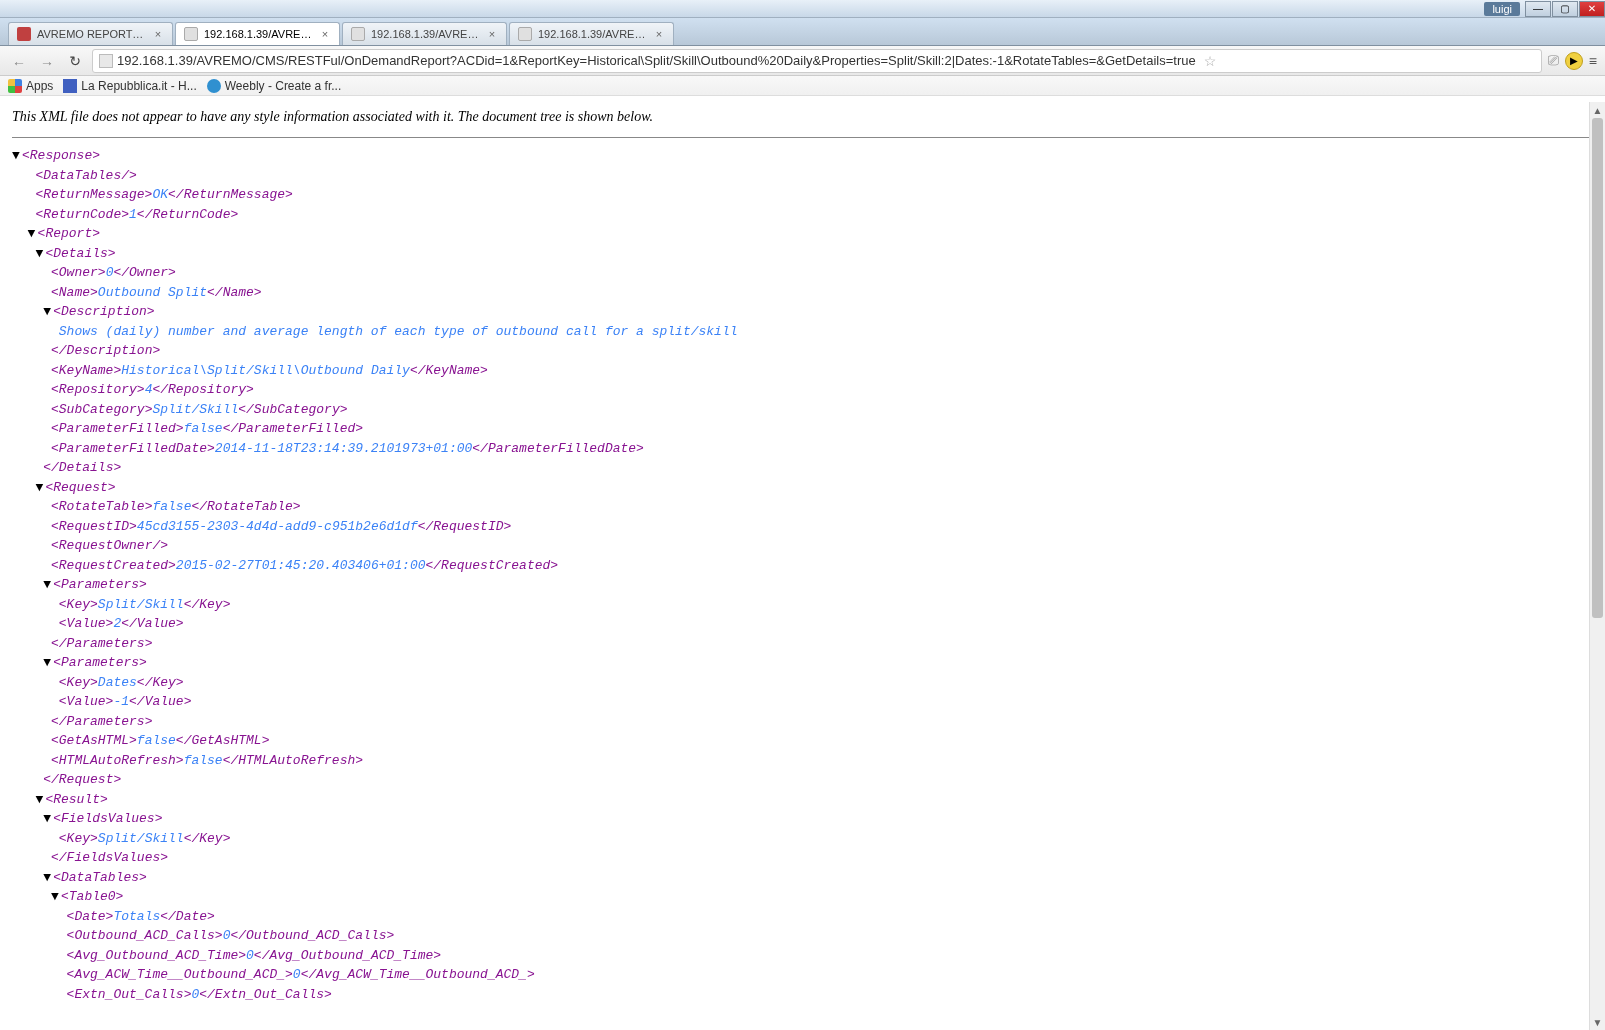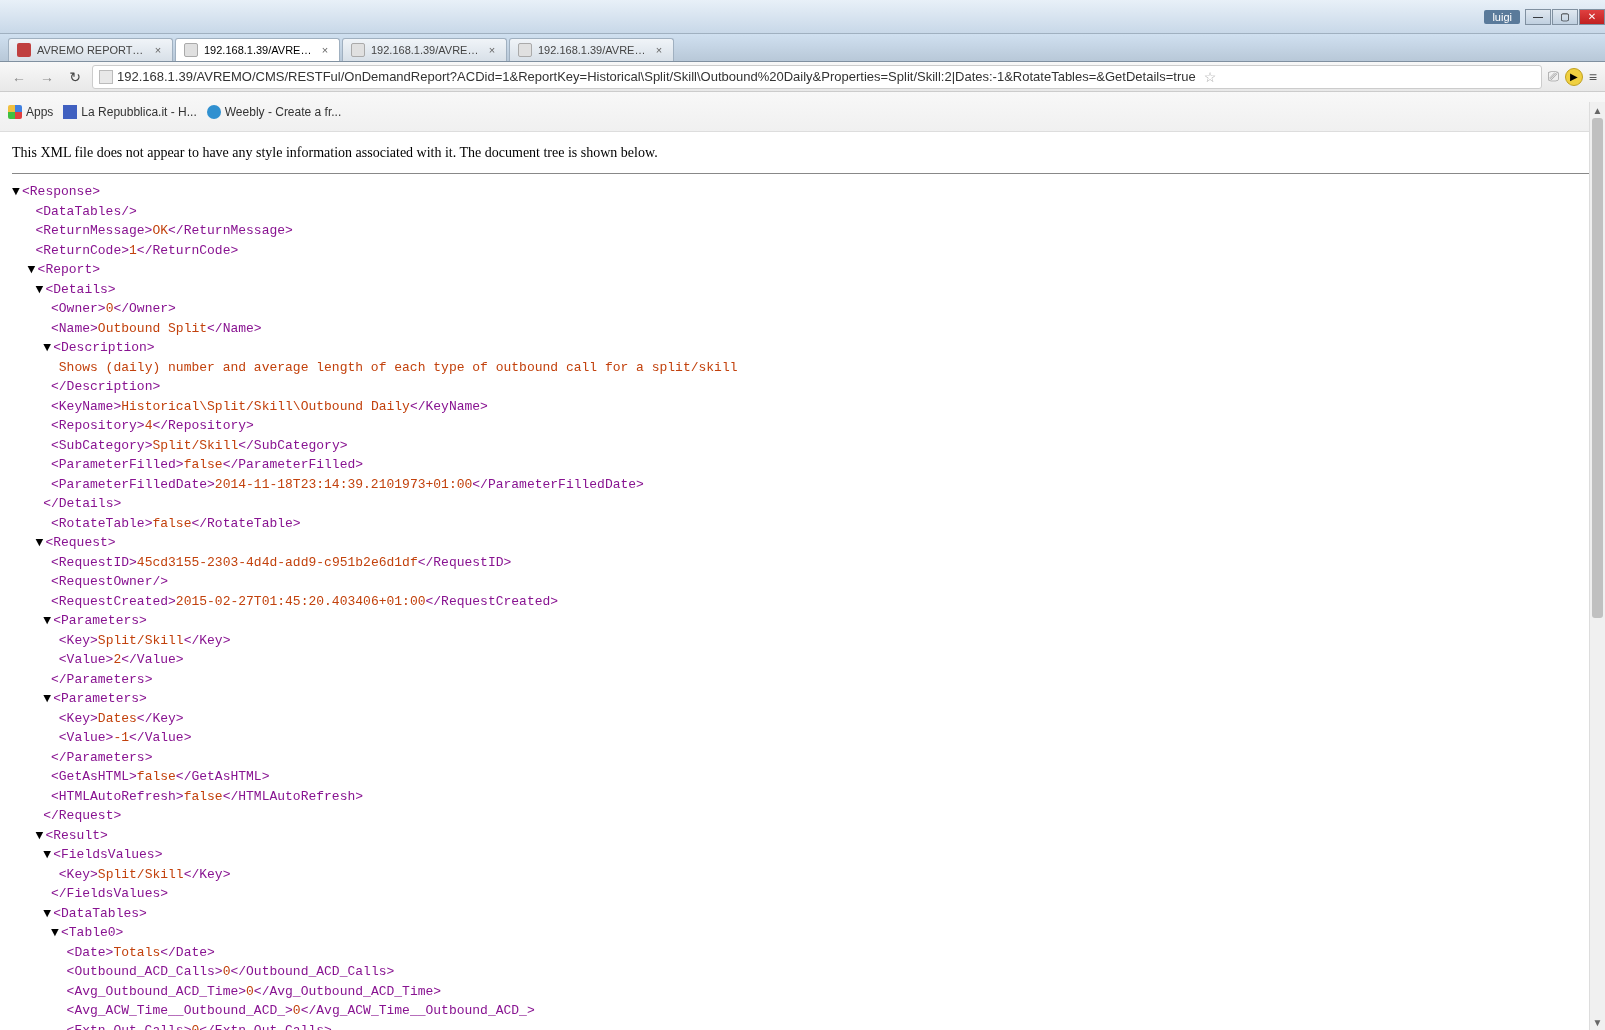--- a/index.html
+++ b/index.html
@@ -1,21 +1,21 @@
 <!DOCTYPE html>
 <html><head>
   <meta charset="utf-8">
   <style>
     * { margin: 0; padding: 0; box-sizing: border-box; }
     body { font-family: Arial, sans-serif; font-size: 12px; background: #fff; overflow: hidden; }
     
     
     .window-chrome {
       background: linear-gradient(to bottom, #e8f0f8, #c8d8e8);
-      height: 34px;
+      height: 18px;
       display: flex;
       justify-content: flex-end;
       align-items: center;
       border-bottom: 1px solid #a0b0c0;
     }
     .user-badge {
       background: #5a7a9a;
       color: #fff;
       padding: 1px 8px;
       font-size: 11px;
@@ -137,21 +137,21 @@
       align-items: center;
       justify-content: center;
       font-size: 10px;
       cursor: pointer;
     }
     .menu-icon { font-size: 14px; color: #555; cursor: pointer; }
     
     
     .bookmarks-bar {
       background: linear-gradient(to bottom, #f8f8f8, #f0f0f0);
-      height: 40px;
+      height: 20px;
       display: flex;
       align-items: center;
       padding: 0 8px;
       gap: 10px;
       border-bottom: 1px solid #ddd;
       font-size: 12px;
     }
     .bookmark {
       display: flex;
       align-items: center;
@@ -172,20 +172,21 @@
     .weebly-icon { background: #3090d0; border-radius: 50%; }
     
     
     .content {
       padding: 8px 12px;
       overflow: auto;
       height: calc(1030px - 102px);
       font-family: "Courier New", monospace;
       font-size: 13px;
       line-height: 1.5;
+      font-style: italic;
     }
     .notice {
       font-family: "Times New Roman", serif;
       font-size: 14px;
       color: #000;
       padding: 2px 0 6px 0;
     }
     .divider {
       border: none;
       border-top: 1px solid #888;
@@ -193,21 +194,21 @@
     }
     .xml-line { white-space: pre; }
     .toggle {
       display: inline-block;
       width: 10px;
       color: #000;
       cursor: pointer;
       user-select: none;
     }
     .tag { color: #881391; }
-    .val { color: #c2410c; }
+    .val { color: #3b82f6; }
     
     .scrollbar-track {
       position: fixed;
       right: 0;
       top: 102px;
       bottom: 0;
       width: 16px;
       background: #f0f0f0;
       border-left: 1px solid #ddd;
     }
@@ -311,22 +312,22 @@
       <div class="xml-line">     <span class="tag">&lt;Name&gt;</span><span class="val">Outbound Split</span><span class="tag">&lt;/Name&gt;</span></div>
       <div class="xml-line">    <span class="toggle">▼</span><span class="tag">&lt;Description&gt;</span></div>
       <div class="xml-line">      <span class="val">Shows (daily) number and average length of each type of outbound call for a split/skill</span></div>
       <div class="xml-line">     <span class="tag">&lt;/Description&gt;</span></div>
       <div class="xml-line">     <span class="tag">&lt;KeyName&gt;</span><span class="val">Historical\Split/Skill\Outbound Daily</span><span class="tag">&lt;/KeyName&gt;</span></div>
       <div class="xml-line">     <span class="tag">&lt;Repository&gt;</span><span class="val">4</span><span class="tag">&lt;/Repository&gt;</span></div>
       <div class="xml-line">     <span class="tag">&lt;SubCategory&gt;</span><span class="val">Split/Skill</span><span class="tag">&lt;/SubCategory&gt;</span></div>
       <div class="xml-line">     <span class="tag">&lt;ParameterFilled&gt;</span><span class="val">false</span><span class="tag">&lt;/ParameterFilled&gt;</span></div>
       <div class="xml-line">     <span class="tag">&lt;ParameterFilledDate&gt;</span><span class="val">2014-11-18T23:14:39.2101973+01:00</span><span class="tag">&lt;/ParameterFilledDate&gt;</span></div>
       <div class="xml-line">    <span class="tag">&lt;/Details&gt;</span></div>
+      <div class="xml-line">   <span class="toggle">▼</span><span class="tag">&lt;Request&gt;</span></div>
       <div class="xml-line">     <span class="tag">&lt;RotateTable&gt;</span><span class="val">false</span><span class="tag">&lt;/RotateTable&gt;</span></div>
-      <div class="xml-line">   <span class="toggle">▼</span><span class="tag">&lt;Request&gt;</span></div>
       <div class="xml-line">     <span class="tag">&lt;RequestID&gt;</span><span class="val">45cd3155-2303-4d4d-add9-c951b2e6d1df</span><span class="tag">&lt;/RequestID&gt;</span></div>
       <div class="xml-line">     <span class="tag">&lt;RequestOwner/&gt;</span></div>
       <div class="xml-line">     <span class="tag">&lt;RequestCreated&gt;</span><span class="val">2015-02-27T01:45:20.403406+01:00</span><span class="tag">&lt;/RequestCreated&gt;</span></div>
       <div class="xml-line">    <span class="toggle">▼</span><span class="tag">&lt;Parameters&gt;</span></div>
       <div class="xml-line">      <span class="tag">&lt;Key&gt;</span><span class="val">Split/Skill</span><span class="tag">&lt;/Key&gt;</span></div>
       <div class="xml-line">      <span class="tag">&lt;Value&gt;</span><span class="val">2</span><span class="tag">&lt;/Value&gt;</span></div>
       <div class="xml-line">     <span class="tag">&lt;/Parameters&gt;</span></div>
       <div class="xml-line">    <span class="toggle">▼</span><span class="tag">&lt;Parameters&gt;</span></div>
       <div class="xml-line">      <span class="tag">&lt;Key&gt;</span><span class="val">Dates</span><span class="tag">&lt;/Key&gt;</span></div>
       <div class="xml-line">      <span class="tag">&lt;Value&gt;</span><span class="val">-1</span><span class="tag">&lt;/Value&gt;</span></div>

